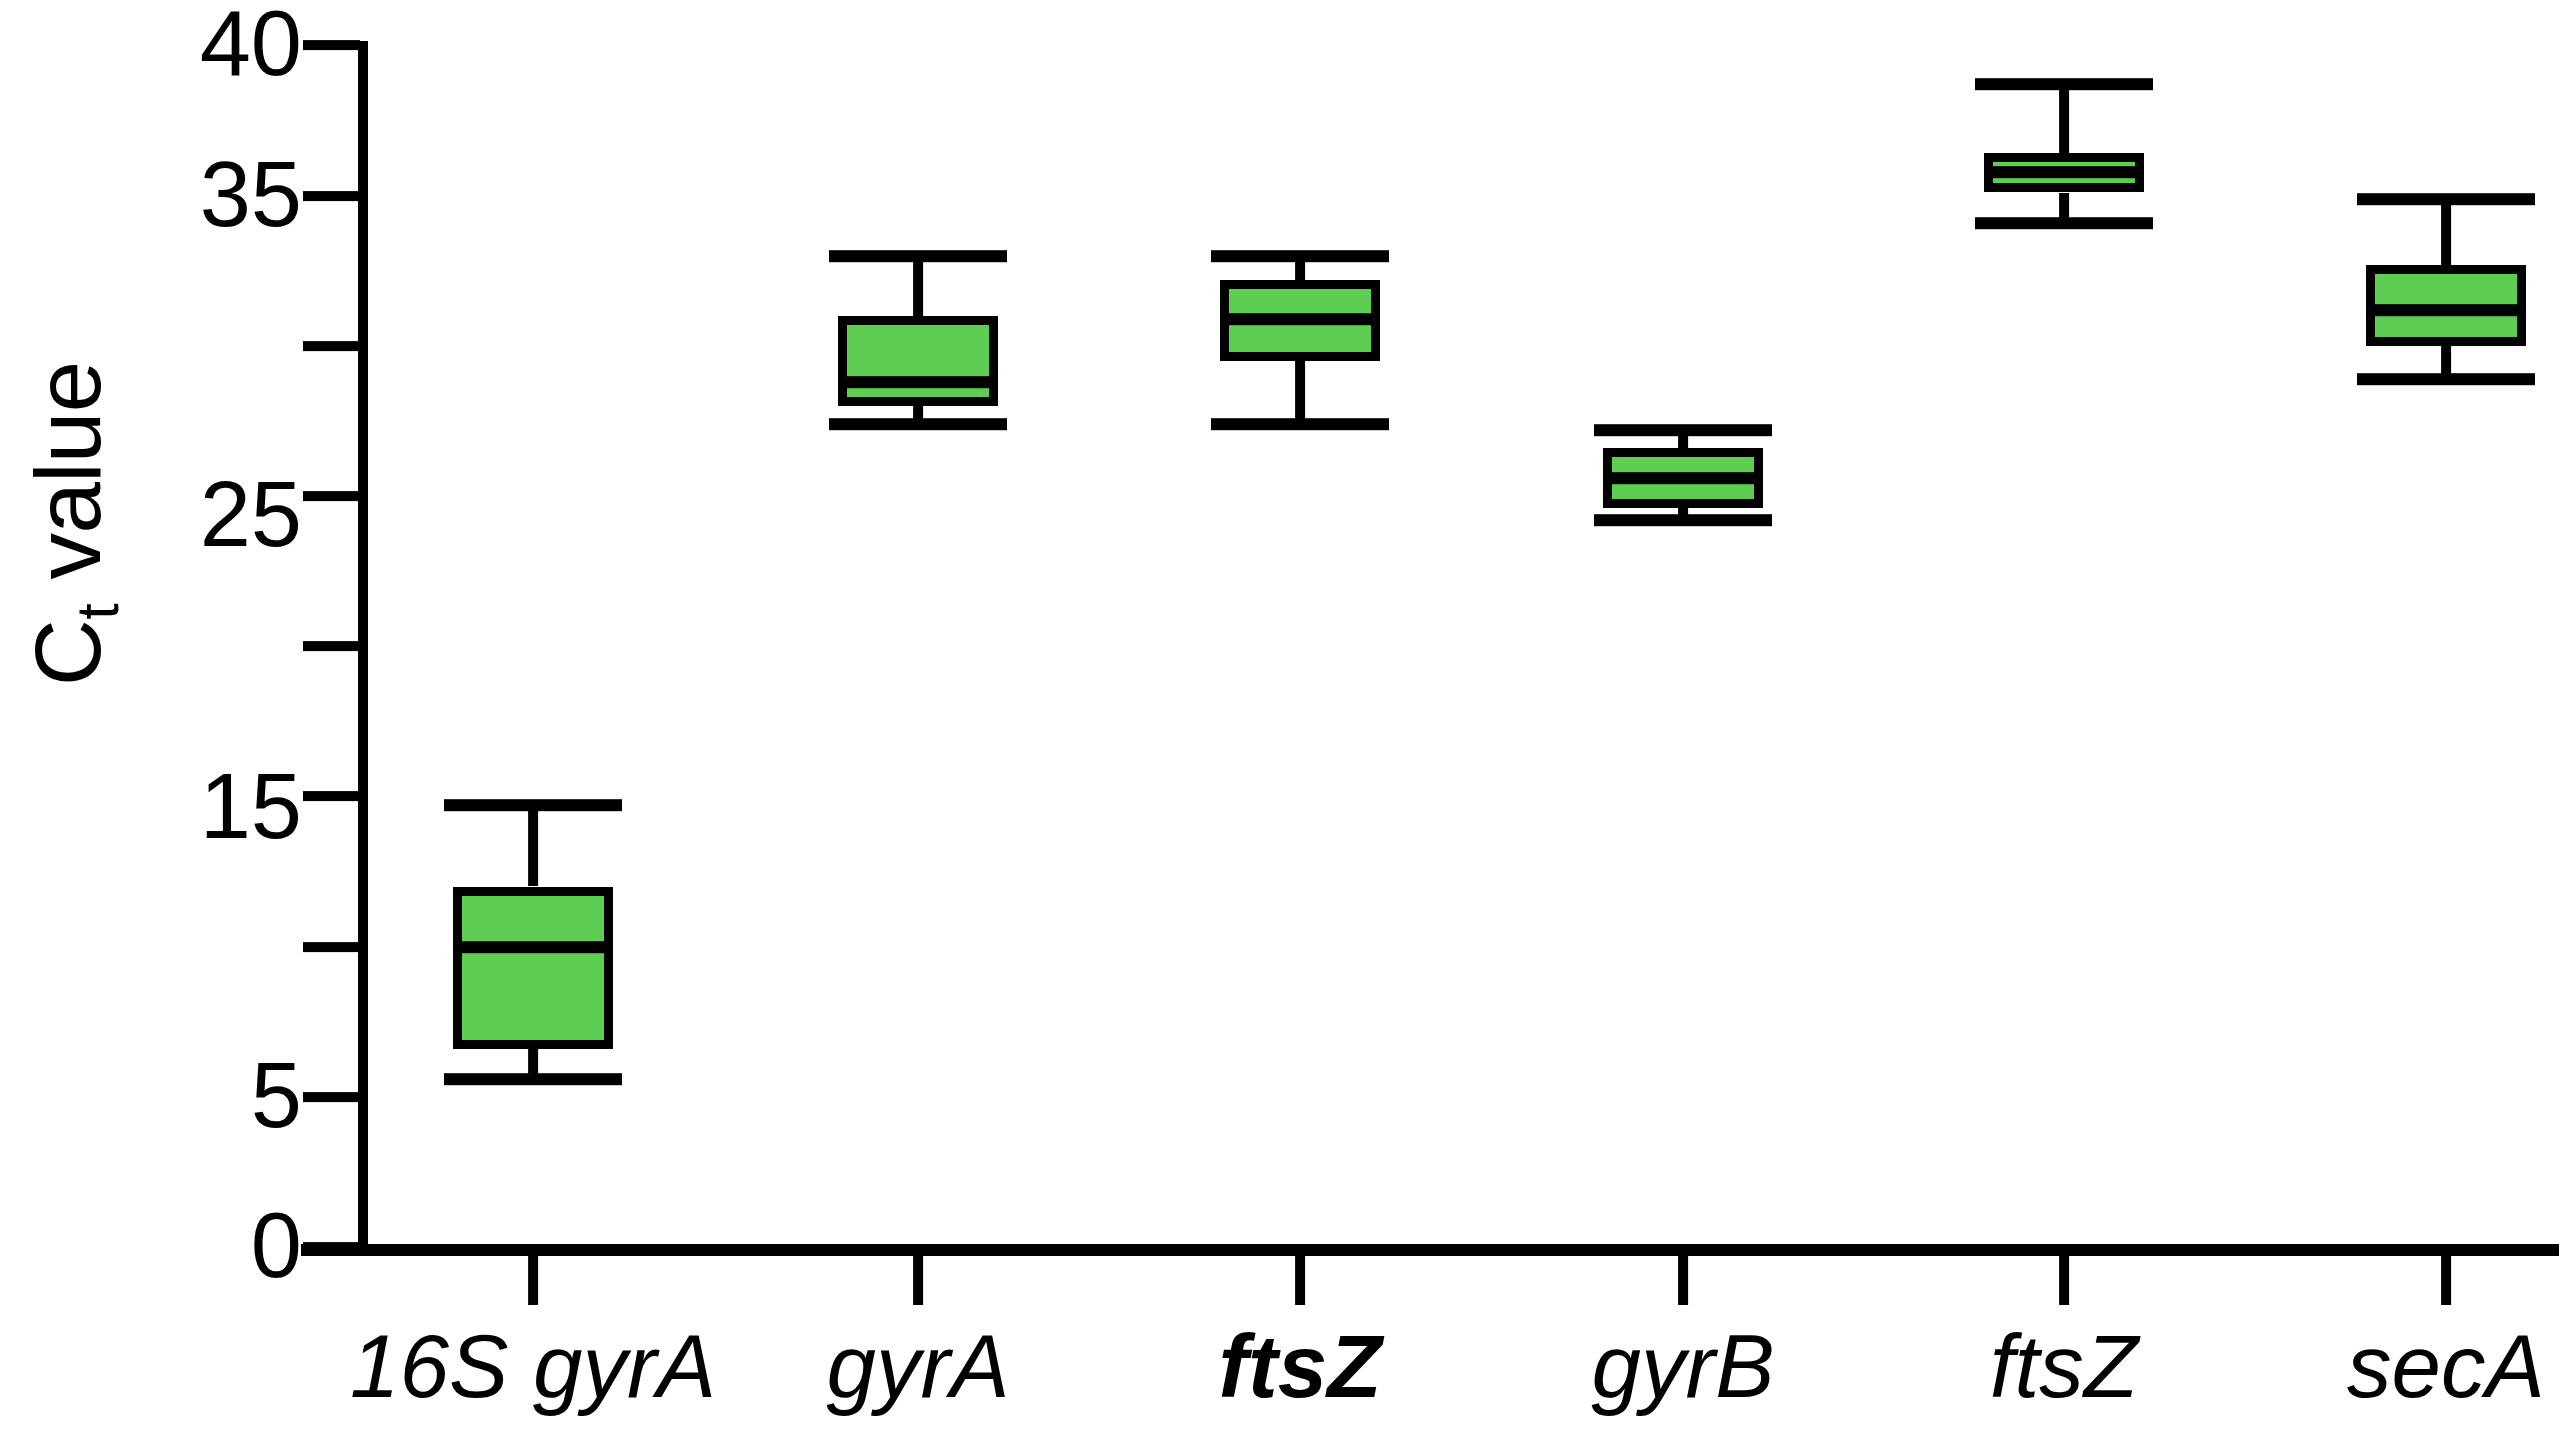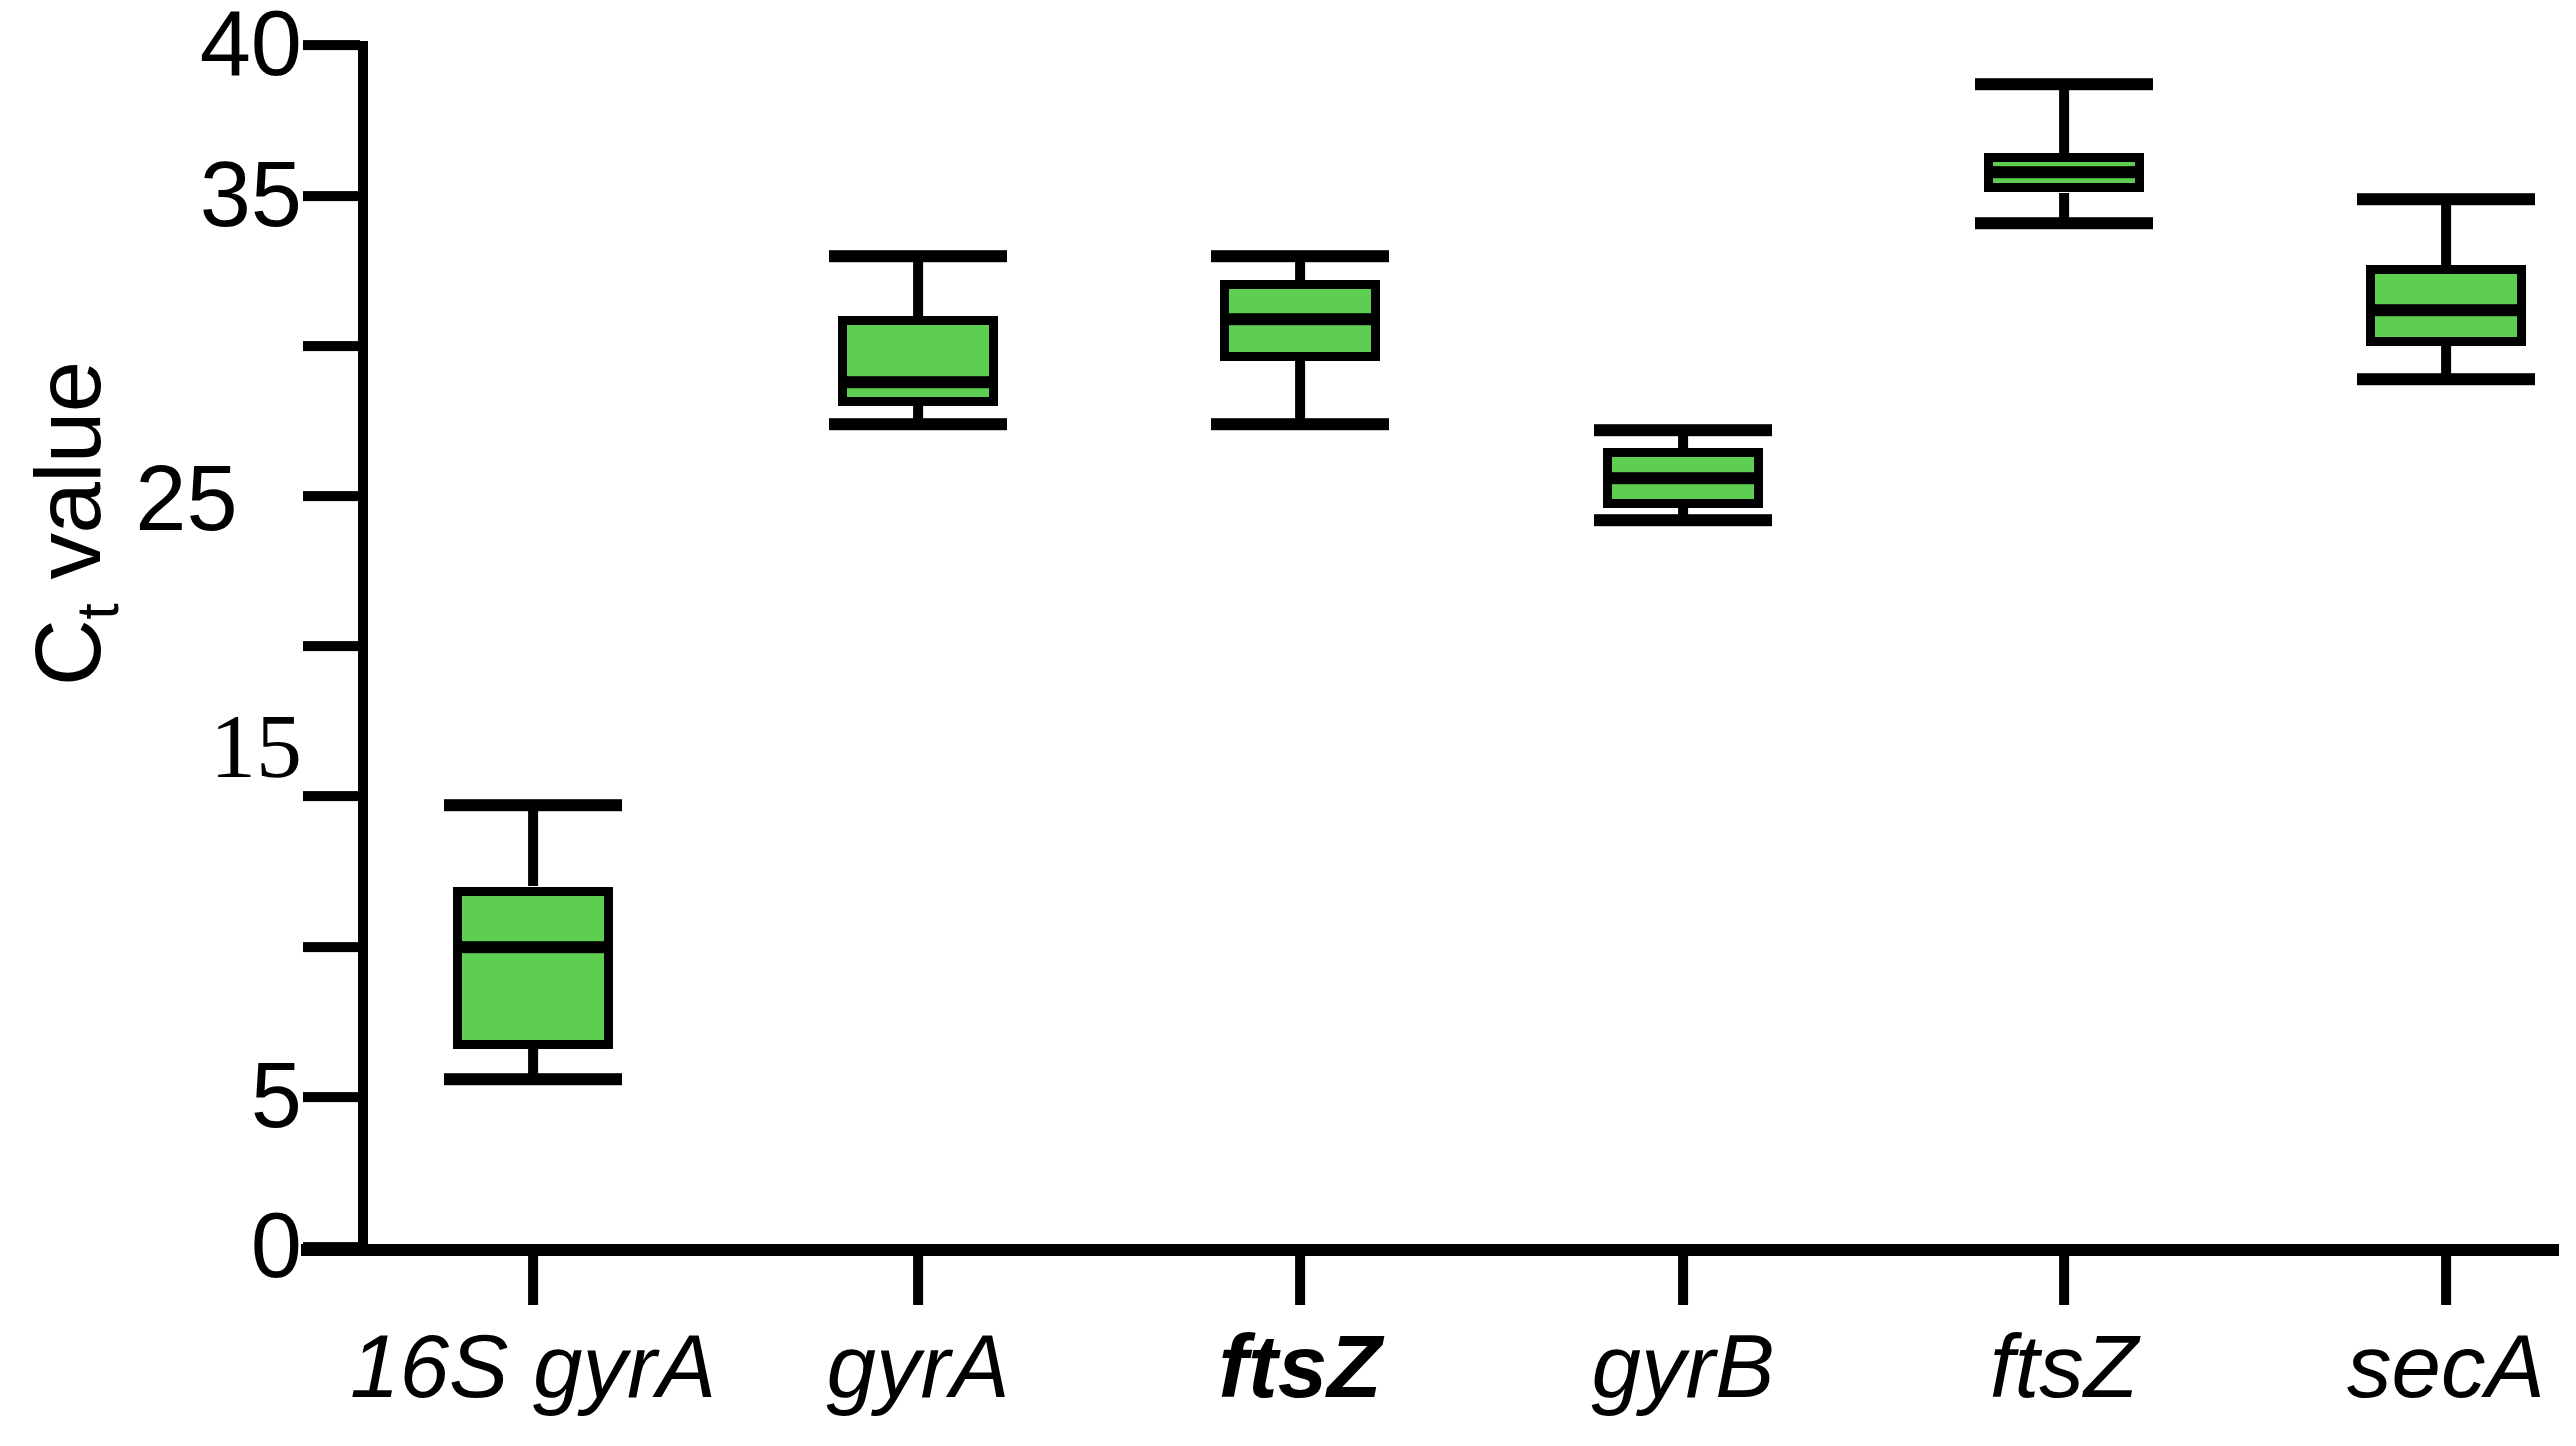--- a/index.html
+++ b/index.html
@@ -135,22 +135,22 @@
 </head>
 <body>
 
 <div id="chart-root">
 
   <div id="y-axis-title"><span>C</span><span class="sub">t</span><span> value</span></div>
 
   <div id="ytick-labels">
       <div class="ytick-label" style="top: 1247px;">0</div>
       <div class="ytick-label" style="top: 1097px;">5</div>
-      <div class="ytick-label" style="top: 748px; font-family: Liberation Serif, serif;">15</div>
-      <div class="ytick-label" style="top: 500px; text-align: center;">25</div>
+      <div class="ytick-label" style="top: 808px;">15</div>
+      <div class="ytick-label" style="top: 516px;">25</div>
       <div class="ytick-label" style="top: 196px;">35</div>
       <div class="ytick-label" style="top: 45px;">40</div>
     </div>
 
   <div id="tick-marks-y">
       <div class="ytick" style="top: 1247px;"></div>
       <div class="ytick" style="top: 1097px;"></div>
       <div class="ytick" style="top: 947px;"></div>
       <div class="ytick" style="top: 796px;"></div>
       <div class="ytick" style="top: 646px;"></div>

